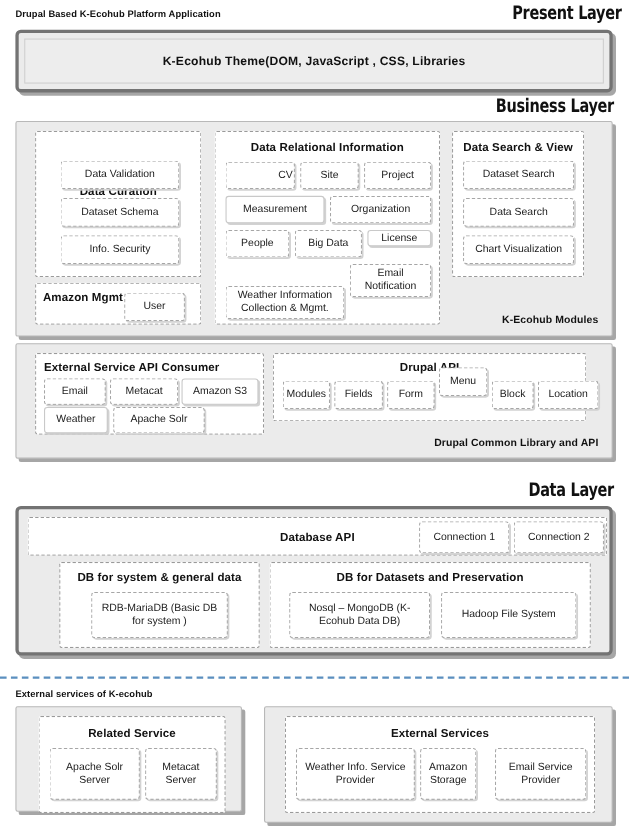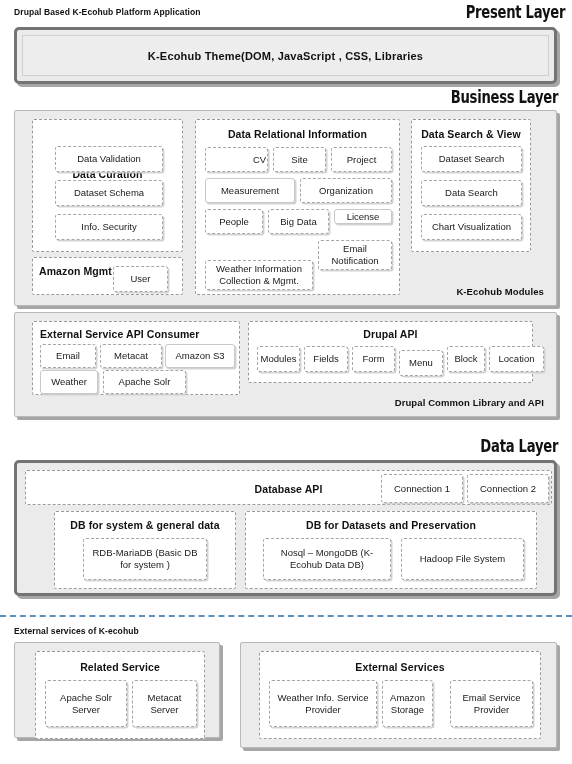--- a/index.html
+++ b/index.html
@@ -182,21 +182,21 @@
     <div class="node solid abs" style="left:132px;top:22px;width:70px;height:24px;">Amazon  S3</div>
     <div class="node solid abs" style="left:7px;top:48px;width:58px;height:24px;">Weather</div>
     <div class="node abs" style="left:70px;top:48px;width:83px;height:24px;">Apache  Solr</div>
   </div>
 
   <div class="grp abs" style="left:233px;top:8px;width:285px;height:62px;">
     <div class="grp-title abs" style="left:0;top:6px;width:100%;">Drupal API</div>
     <div class="node abs" style="left:8px;top:24px;width:43px;height:26px;">Modules</div>
     <div class="node abs" style="left:55px;top:24px;width:44px;height:26px;">Fields</div>
     <div class="node abs" style="left:103px;top:24px;width:43px;height:26px;">Form</div>
-    <div class="node abs" style="left:150px;top:28px;width:44px;height:26px;">Menu</div>
+    <div class="node abs" style="left:150px;top:12px;width:44px;height:26px;">Menu</div>
     <div class="node abs" style="left:198px;top:24px;width:38px;height:26px;">Block</div>
     <div class="node abs" style="left:240px;top:24px;width:55px;height:26px;">Location</div>
   </div>
 
   <div class="corner-tag" style="right:12px;bottom:8px;">Drupal Common Library and API</div>
 </div>
 
 <div class="layer-label abs" style="left:397px;top:437px;width:168px;">Data Layer</div>
 
 <div class="shell abs" style="left:14px;top:460px;width:543px;height:136px;">

